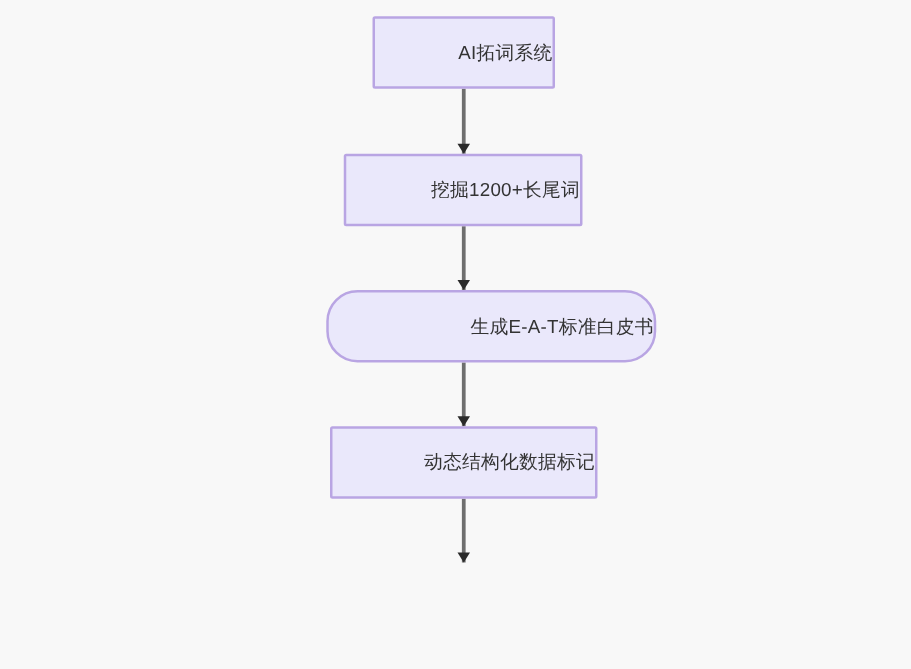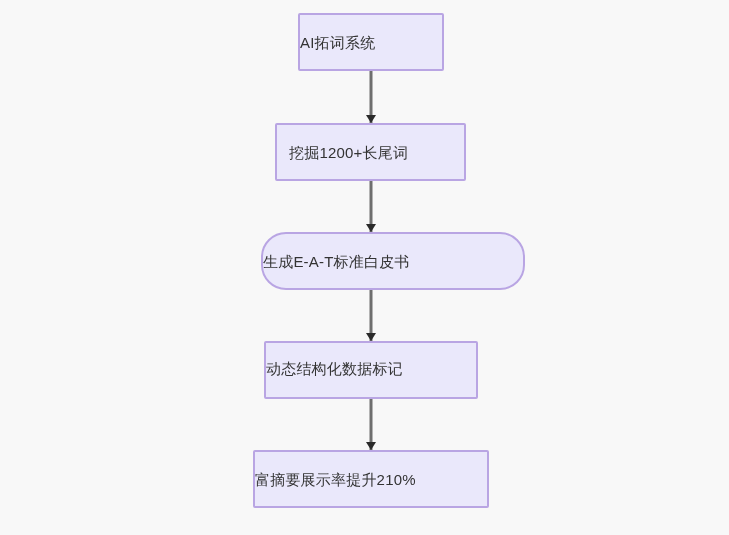--- a/index.html
+++ b/index.html
@@ -22,21 +22,21 @@
   }
 
   .flow-node {
     position: absolute;
     box-sizing: border-box;
     background: #eae8fb;
     border: 2px solid #b9a5e3;
     border-radius: 2px;
     display: flex;
     align-items: center;
-    justify-content: flex-start;
+    justify-content: flex-end;
     color: #333333;
     font-size: 15px;
     line-height: 1;
     letter-spacing: 0.2px;
     white-space: nowrap;
   }
 
   .flow-node-label {
     display: block;
   }
@@ -101,17 +101,14 @@
   </div>
 
   <div class="flow-node" style="left:261px; top:232px; width:264px; height:58px;border-radius:25px;">
     <span class="flow-node-label">生成E-A-T标准白皮书</span>
   </div>
 
   <div class="flow-node" style="left:264px; top:341px; width:214px; height:58px;font-family:Liberation Mono, monospace;">
     <span class="flow-node-label">动态结构化数据标记</span>
   </div>
 
-  <div class="flow-node" style="left:253px; top:450px; width:236px; height:58px;">
-    <span class="flow-node-label">富摘要展示率提升210%</span>
-  </div>
 
 </div>
 
 </body></html>

